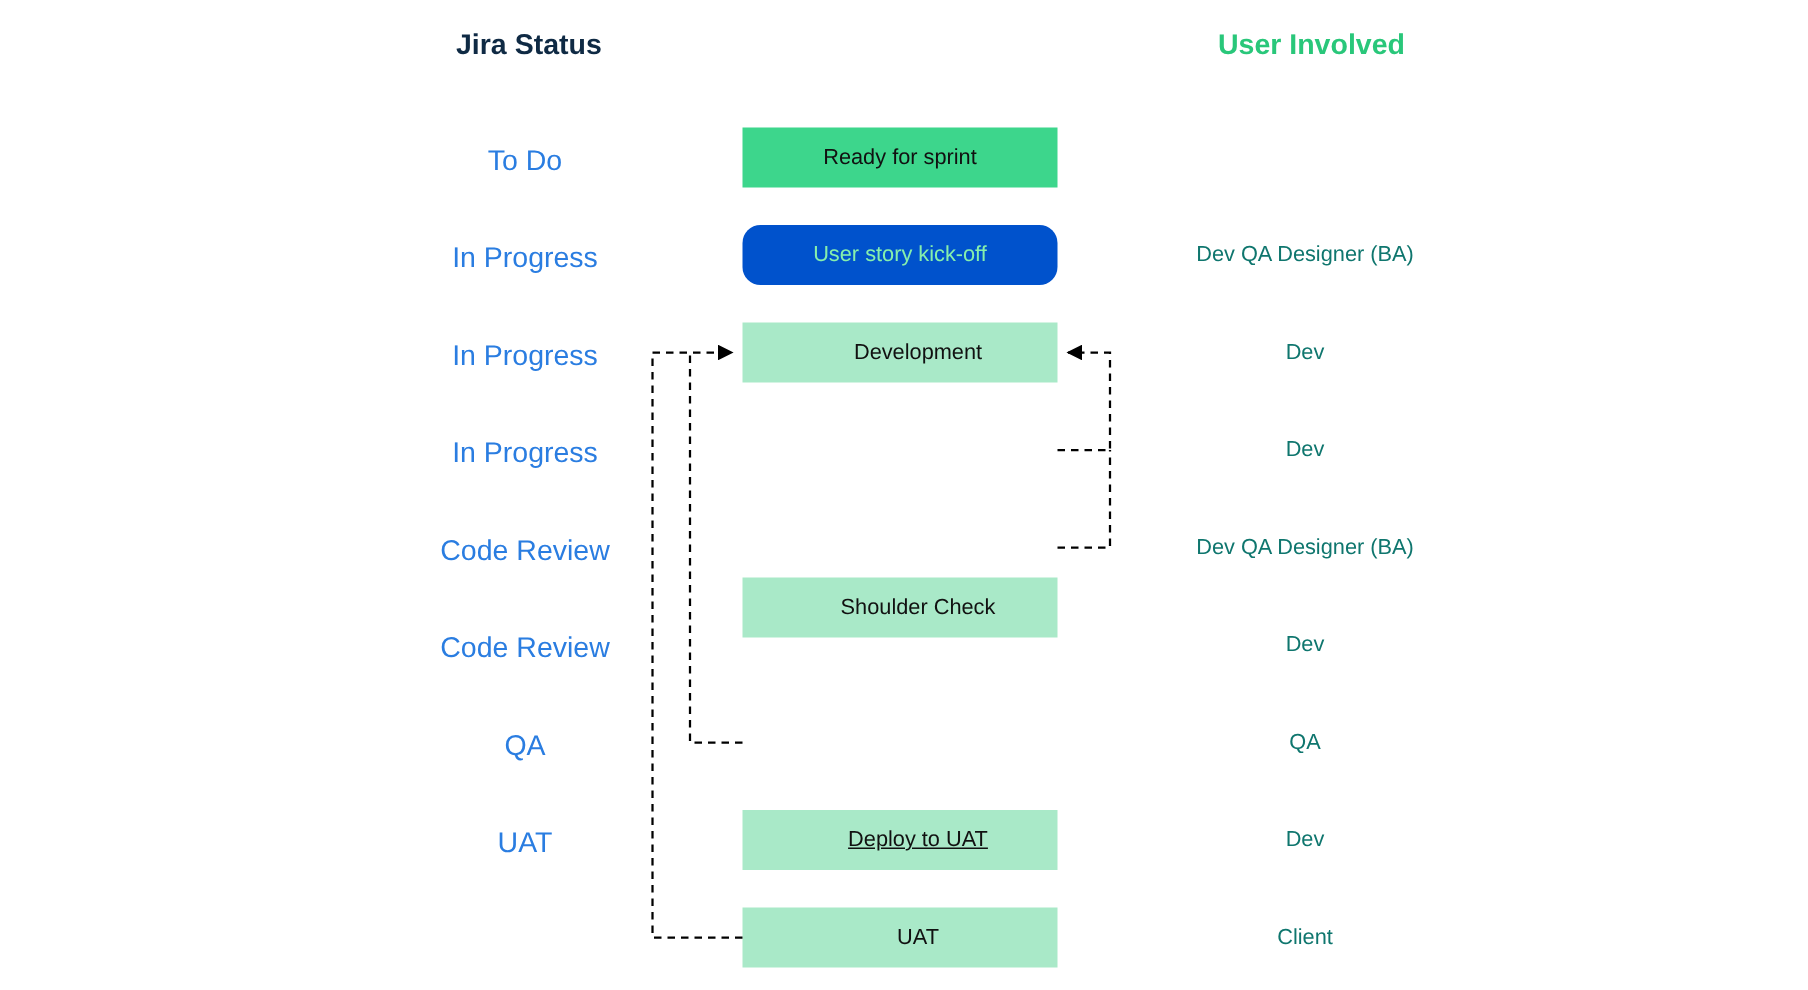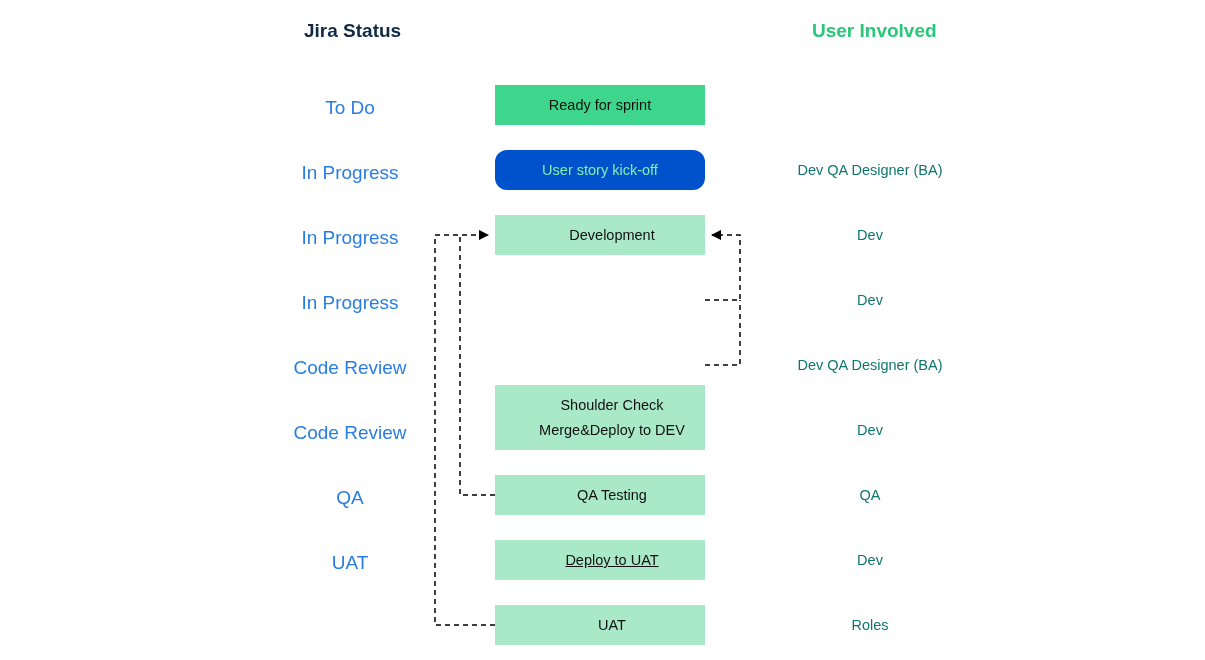--- a/index.html
+++ b/index.html
@@ -88,34 +88,32 @@
   <div class="role-label" style="left:760px; top:227px;">Dev</div>
 
   <div class="status-label" style="left:270px; top:292px;">In Progress</div>
   <div class="role-label" style="left:760px; top:292px;">Dev</div>
 
   <div class="status-label" style="left:270px; top:357px;">Code Review</div>
   <div class="step-box green-mint" style="top:345px;margin-top:40px;">Shoulder Check</div>
   <div class="role-label" style="left:760px; top:357px;">Dev QA Designer (BA)</div>
 
   <div class="status-label" style="left:270px; top:422px;">Code Review</div>
-  <div class="step-box green-mint" style="top:410px;">Merge&amp;Deploy  to DEV</div>
   <div class="role-label" style="left:760px; top:422px;">Dev</div>
 
   <div class="status-label" style="left:270px; top:487px;">QA</div>
-  <div class="step-box green-mint" style="top:475px;">QA Testing</div>
   <div class="role-label" style="left:760px; top:487px;">QA</div>
 
   <div class="status-label" style="left:270px; top:552px;">UAT</div>
   <div class="step-box green-mint" style="top:540px;text-decoration:underline;">Deploy to UAT</div>
   <div class="role-label" style="left:760px; top:552px;">Dev</div>
 
   <div class="status-label" style="left:270px; top:617px;"></div>
   <div class="step-box green-mint" style="top:605px;">UAT</div>
-  <div class="role-label" style="left:760px; top:617px;">Roles</div>
+  <div class="role-label" style="left:760px; top:617px;">Client</div>
 
   <svg class="overlay">
     <defs>
       <marker id="ah" viewBox="0 0 10 10" refX="9" refY="5" markerWidth="7" markerHeight="7" orient="auto-start-reverse">
         <path d="M 0 0 L 10 5 L 0 10 z" fill="#000"></path>
       </marker>
     </defs>
 
     <path d="M 705 300 L 740 300 L 740 235 L 712 235" fill="none" stroke="#000" stroke-width="1.5" stroke-dasharray="5 4" marker-end="url(#ah)"></path>
     <path d="M 705 365 L 740 365 L 740 300" fill="none" stroke="#000" stroke-width="1.5" stroke-dasharray="5 4"></path>

